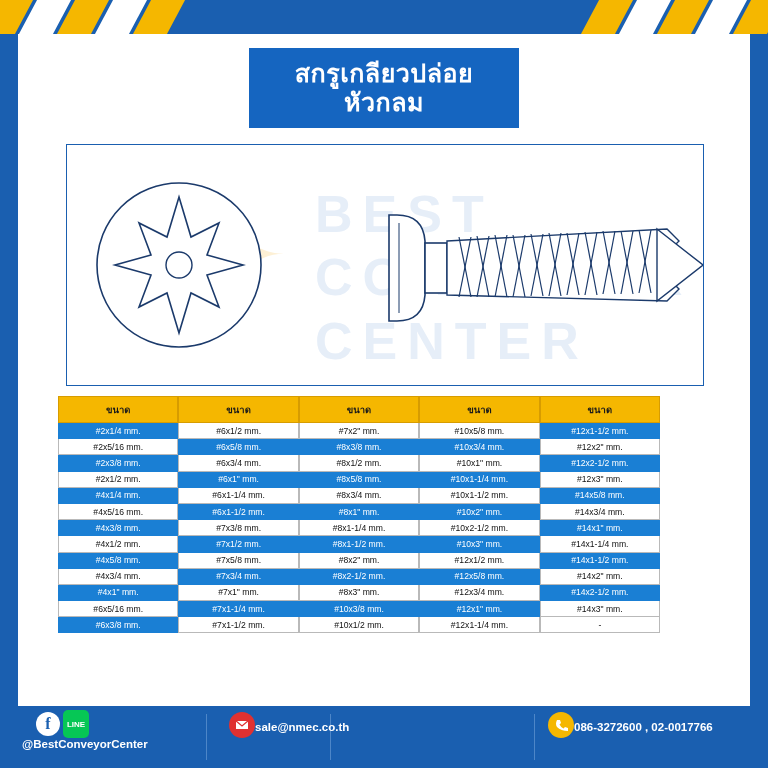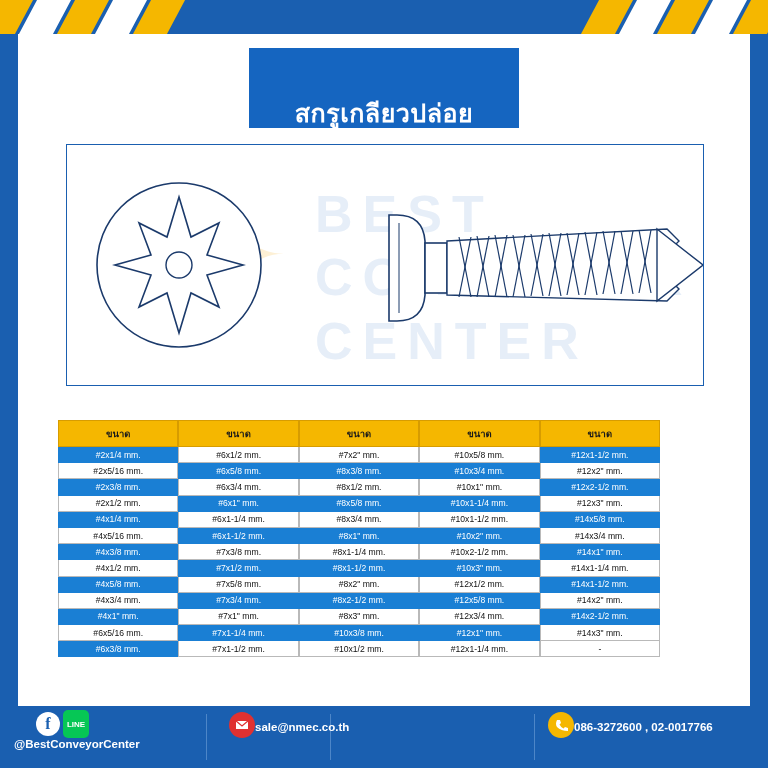--- a/index.html
+++ b/index.html
@@ -23,21 +23,21 @@
   .chev.w{background:#ffffff;}
   
   .page{
     position:absolute;left:18px;top:34px;width:732px;height:672px;
     background:#ffffff;
   }
   
   .title-box{
     position:absolute;left:231px;top:14px;width:270px;height:80px;
     background:#1565c0;color:#fff;
-    display:flex;flex-direction:column;align-items:center;justify-content:flex-end;
+    display:flex;flex-direction:column;align-items:center;justify-content:center;
     line-height:1.18;
   }
   .title-box div{font-size:25px;font-weight:bold;letter-spacing:.5px;}
   
   .illus{
     position:absolute;left:48px;top:110px;width:636px;height:240px;
     border:1px solid #1a5fb0;background:#fff;overflow:hidden;
   }
   .wm{
     position:absolute;left:248px;top:38px;
@@ -45,21 +45,21 @@
     letter-spacing:10px;line-height:1.22;
     user-select:none;
   }
   .wmstar{
     position:absolute;left:105px;top:52px;width:130px;height:130px;
     color:#fdf0d5;font-size:140px;line-height:120px;
   }
   
   .tables{
     position:absolute;left:40px;top:362px;width:602px;
-    display:flex;gap:0;margin-top:24px;
+    display:flex;gap:0;
   }
   .tbl{width:126px;}
   .tbl .hd{
     background:#f5b700;color:#1a1a1a;font-weight:bold;font-size:9.5px;
     text-align:center;padding:5px 0;border:1px solid #d79c00;
   }
   .tbl .cell{
     font-size:8.6px;text-align:center;padding:2.6px 0;
     border-left:1px solid #b9b9b9;border-right:1px solid #b9b9b9;
     border-bottom:1px solid #b9b9b9;
@@ -105,20 +105,21 @@
   <div class="chev w" style="left:628px;"></div>
   <div class="chev" style="left:666px;"></div>
   <div class="chev w" style="left:704px;"></div>
   <div class="chev" style="left:742px;"></div>
 </div>
 
 <div class="page">
 
   <div class="title-box">
     <div>สกรูเกลียวปล่อย</div>
+    <div>หัวกลม</div>
   </div>
 
   <div class="illus">
     <div class="wmstar">✦</div>
     <div class="wm">
       <span>BEST</span><br>
       <span>CONVEYOR</span><br>
       <span>CENTER</span>
     </div>
 
@@ -254,21 +255,21 @@
 
 <div class="footer">
   <div class="fdiv" style="left:206px;"></div>
   <div class="fdiv" style="left:330px;"></div>
   <div class="fdiv" style="left:534px;"></div>
 
   <div class="social">
     <div class="fb-circle">f</div>
     <div class="line-badge">LINE</div>
   </div>
-  <div class="fitem" style="left:14px;top:32px;align-items:center;">
+  <div class="fitem" style="left:22px;top:32px;align-items:center;">
     <span class="ftxt">@BestConveyorCenter</span>
   </div>
 
   <div class="fitem" style="left:229px;top:6px;flex-direction:row;align-items:center;">
     <div class="fic" style="margin:0 0 4px 0;background:#e03131;">
       <svg width="14" height="10" viewBox="0 0 14 10">
           <rect x="0.5" y="0.5" width="13" height="9" fill="#fff" stroke="#e03131"></rect>
           <path d="M0.5 0.5 L7 6 L13.5 0.5" fill="none" stroke="#e03131" stroke-width="1.2"></path>
         </svg>
     </div>

